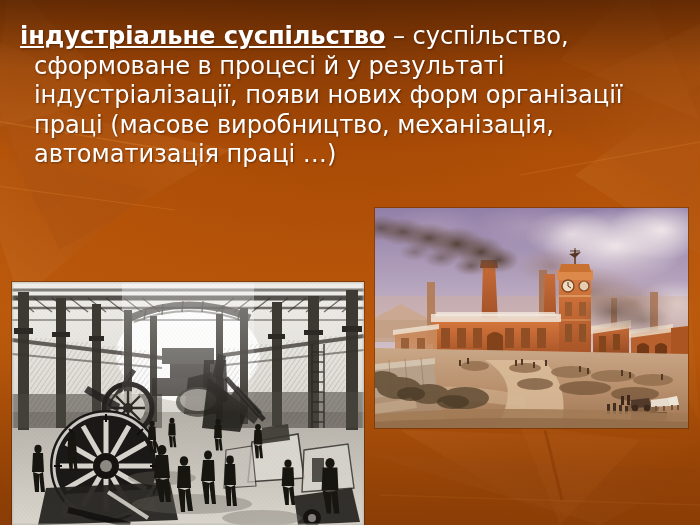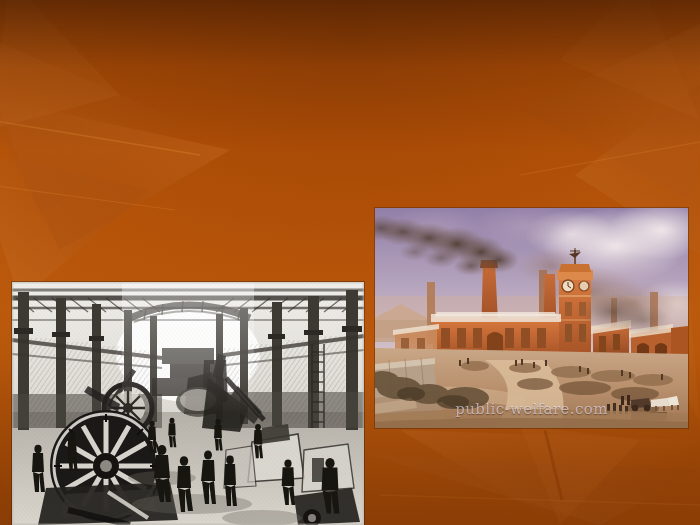--- a/index.html
+++ b/index.html
@@ -153,20 +153,23 @@
     <path d="M 380 495 L 700 505" stroke="#d8832f" stroke-width="1.3" opacity="0.25" fill="none"></path>
 
     <path d="M 690 300 L 700 420 L 640 330 Z" fill="#c4661d" opacity="0.25"></path>
 
     <path d="M -20 430 L 20 525 L -20 525 Z" fill="#a84c08" opacity="0.5"></path>
   </svg>
 
   <div class="bg-topshade"></div>
   <div class="bg-botshade"></div>
 
+  <div class="text-block">
+    <p class="para"><span class="term">індустріальне суспільство</span><span> – суспільство, сформоване в процесі й у результаті індустріалізації, появи нових форм організації праці (масове виробництво, механізація, автоматизація праці …)</span></p>
+  </div>
 
   <div class="engraving">
     <svg width="352" height="243" viewBox="0 0 352 243">
       <defs>
         <linearGradient id="egSky" x1="0" y1="0" x2="0" y2="1">
           <stop offset="0%" stop-color="#efeeea"></stop>
           <stop offset="55%" stop-color="#dedbd4"></stop>
           <stop offset="100%" stop-color="#c2bdb4"></stop>
         </linearGradient>
         <linearGradient id="egFloor" x1="0" y1="0" x2="0" y2="1">
@@ -650,16 +653,15 @@
           <rect x="256" y="204" width="36" height="8" opacity="0.6"></rect>
         </g>
 
         <path d="M0 206 Q120 196 313 206 L313 220 L0 220 Z" fill="#a07a56" opacity="0.85"></path>
         <path d="M0 214 Q140 206 313 214 L313 220 L0 220 Z" fill="#8e6a49" opacity="0.8"></path>
 
         <rect width="313" height="220" fill="#c98b4f" opacity="0.06"></rect>
       </g>
     </svg>
 
-    <div class="watermark">public-welfare.com</div>
   </div>
 
 </div>
 
 </body></html>

